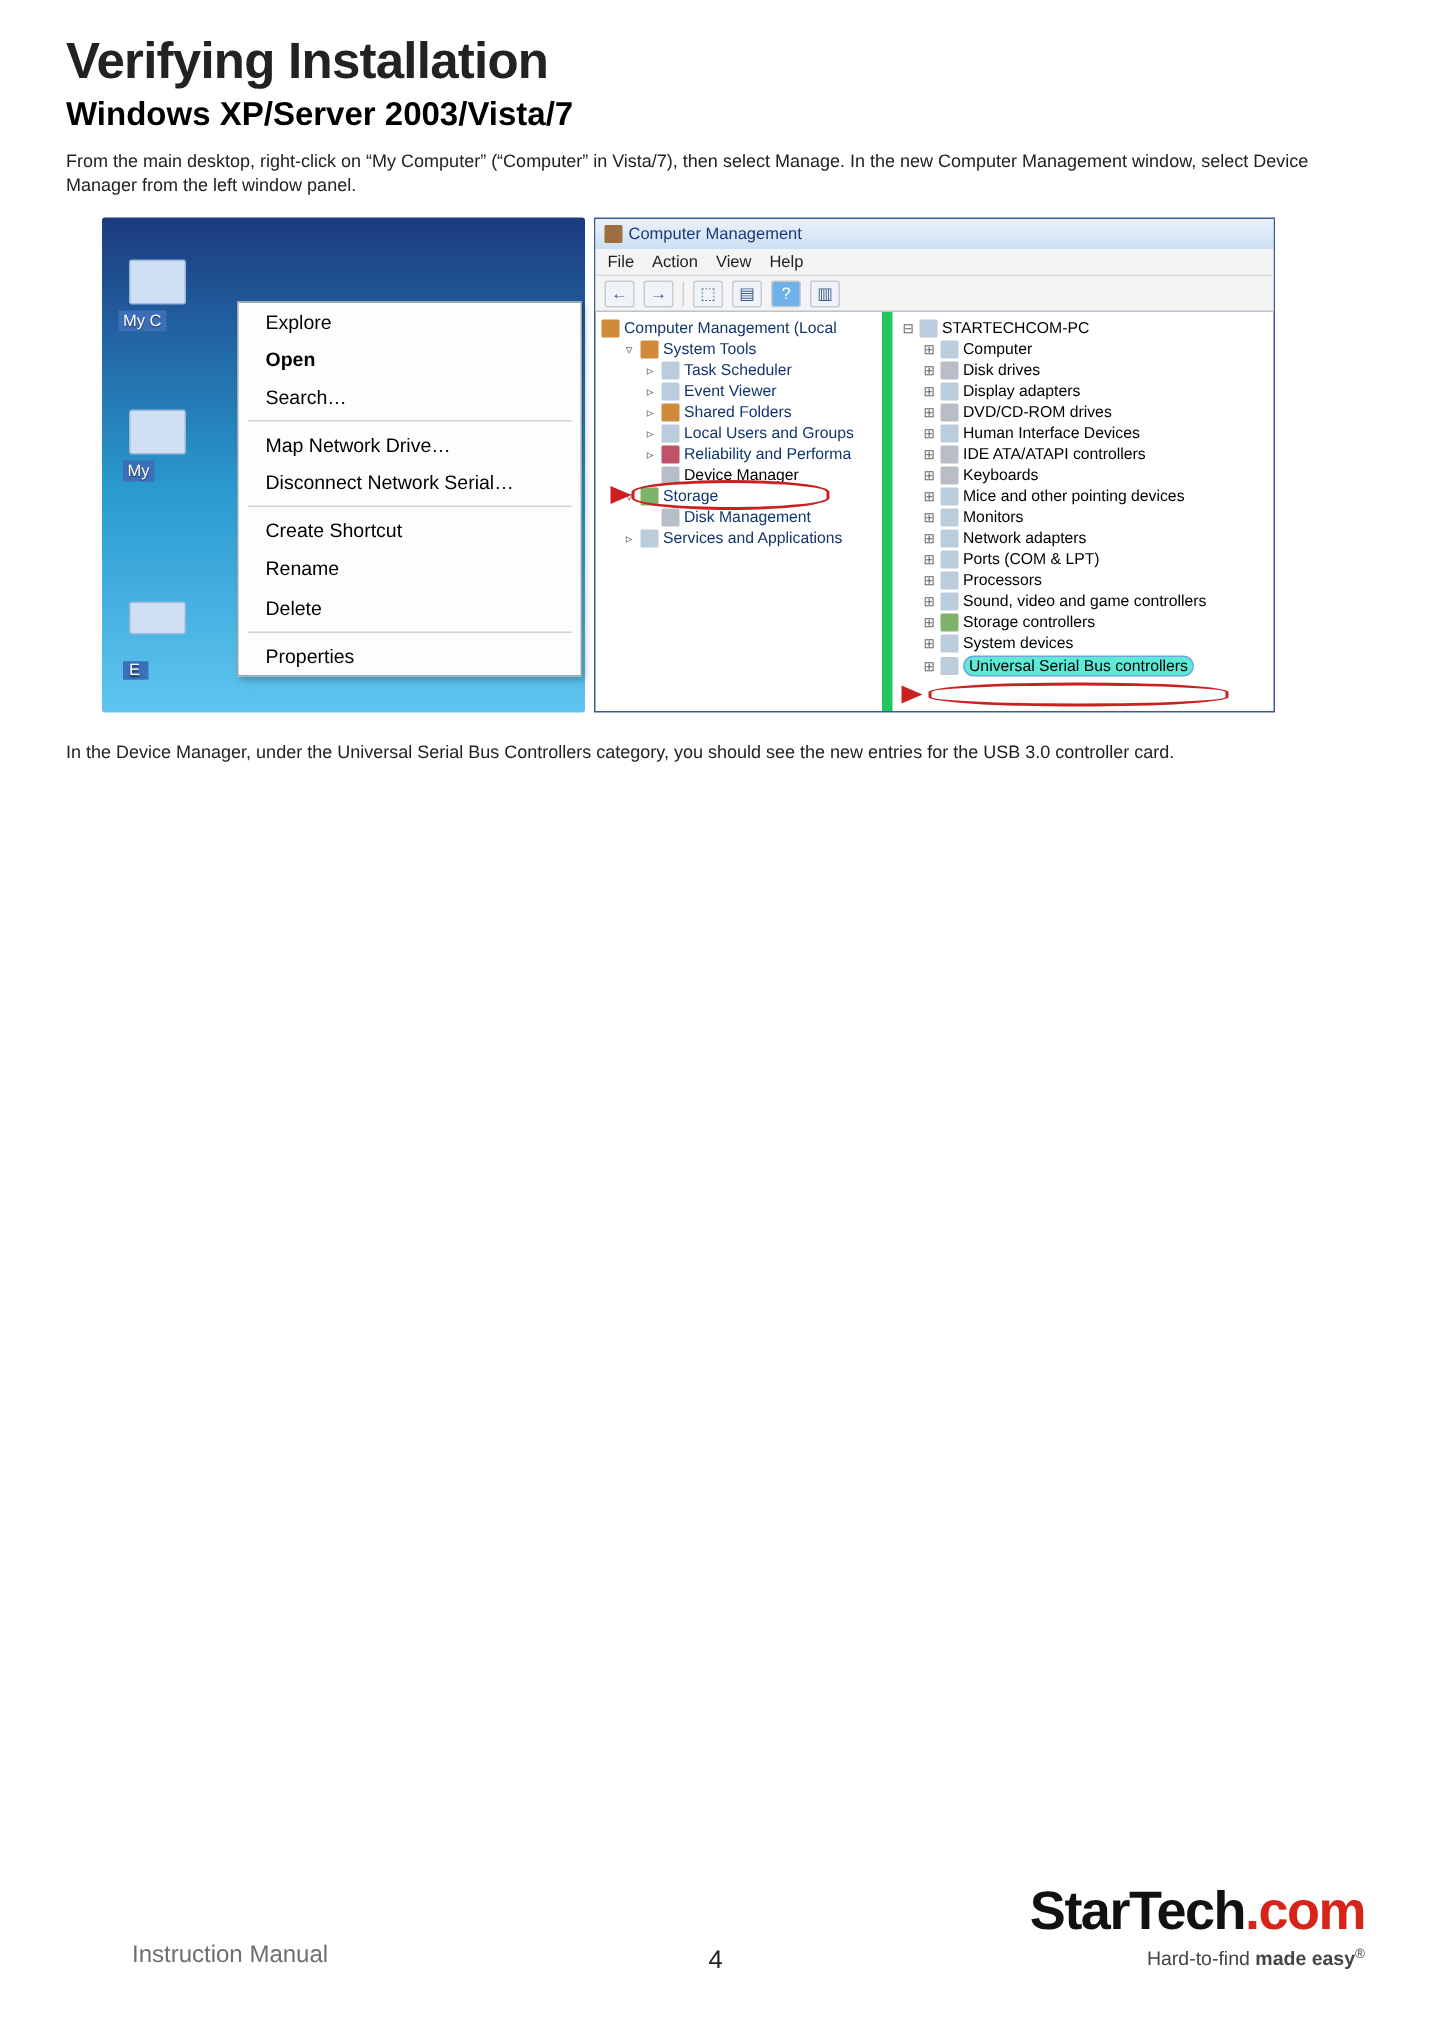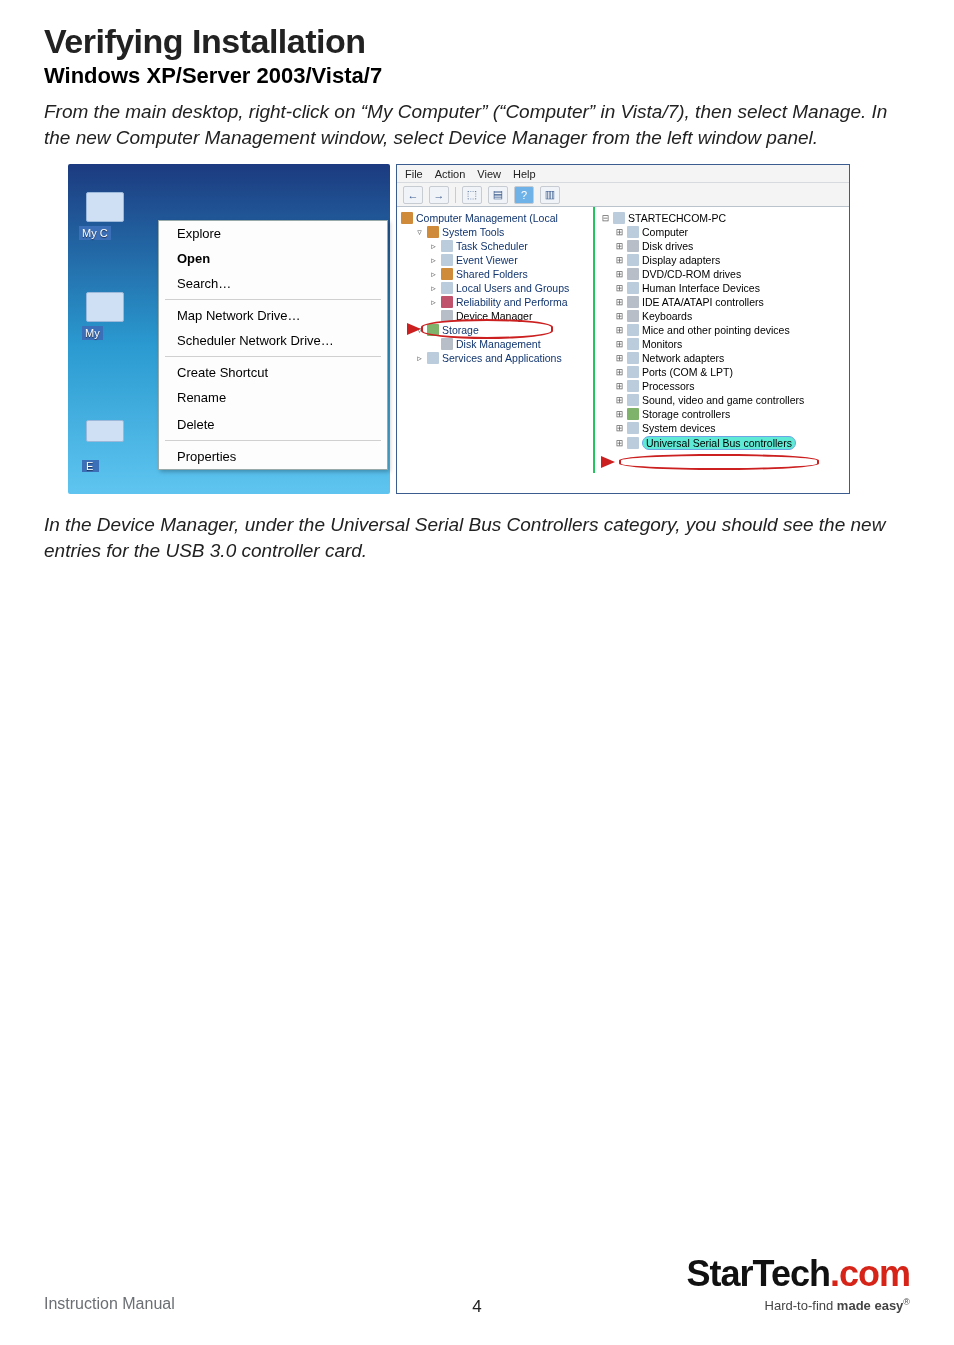--- a/index.html
+++ b/index.html
@@ -7,21 +7,21 @@
       width: 954px;
       height: 1345px;
       background: #fff;
       font-family: "Segoe UI", "Myriad Pro", Arial, sans-serif;
       color: #333;
       position: relative;
       padding: 22px 44px 0 44px;
     }
     h1 { font-size: 34px; font-weight: 700; color: #222; margin-bottom: 2px; letter-spacing: -0.5px;}
     h2 { font-size: 22px; font-weight: 600; color: #000000; margin-bottom: 10px; }
-    p.body { font-size: 19px; line-height: 1.35; color: #222; margin-bottom: 14px; font-style: italic; }
+    p.body { font-size: 12px; line-height: 1.35; color: #222; margin-bottom: 14px; }
     .figure-row { display: flex; gap: 6px; margin: 6px 0 18px 24px; }
     .context-menu-figure { position: relative; width: 322px; height: 330px; flex-shrink:0; }
     .desktop-bg {
       position: absolute; left:0; top:0; width:100%; height:100%;
       background: linear-gradient(180deg,#1c3a7f 0%, #2a9ad0 55%, #5fc5f0 100%);
       border-radius: 2px;
     }
     .icon-label {
       position:absolute;
       color:#fff; font-size:11px; text-shadow:0 1px 1px rgba(0,0,0,.6);
@@ -39,21 +39,21 @@
     .context-menu .item.highlight { background:#2d5fb3; color:#fff; }
     .context-menu .item.space-after { margin-bottom:2px; }
 
     .mgmt-window { width:454px; height:330px; border:1px solid #3b5c8f; background:#fff; font-size:10.5px; flex-shrink:0; }
     .mgmt-title { background:linear-gradient(#eaf2fb,#cddff3); height:20px; display:flex; align-items:center; padding:0 6px; color:#1a3a7a; font-size:11px; }
     .mgmt-title .ticon { width:12px;height:12px;background:#9d6e3e;margin-right:4px;border-radius:1px; }
     .mgmt-menu { background:#f4f4f4; height:18px; display:flex; align-items:center; gap:12px; padding:0 8px; color:#222; font-size:11px; border-bottom:1px solid #d7dbe0;}
     .mgmt-tools { background:#f4f4f4; height:24px; display:flex; align-items:center; gap:6px; padding:0 6px; border-bottom:1px solid #bac2cc;}
     .tbtn { width:20px;height:18px;border:1px solid #c7ccd3;background:#f0f3f7;border-radius:2px; display:flex;align-items:center;justify-content:center; font-size:11px; color:#3b5c8f;}
     .mgmt-body { display:flex; height: calc(100% - 62px); }
-    .tree-pane { width:198px; border-right:2px solid #22c55e; padding:4px 16px 4px 4px; overflow:hidden; position:relative;}
+    .tree-pane { width:198px; border-right:7px solid #22c55e; padding:4px 16px 4px 4px; overflow:hidden; position:relative;}
     .dev-pane { flex:1; padding:4px 4px 4px 6px; overflow:hidden; position:relative;}
     .tnode { display:flex; align-items:center; gap:3px; padding:1px 0; white-space:nowrap; color:#11356f; }
     .tnode.black { color:#000; }
     .tnode .exp { width:9px; display:inline-block; text-align:center; font-size:9px; color:#666; }
     .tnode .ic { width:12px;height:12px; background:#bcd; border-radius:1px; display:inline-block; }
     .tnode .ic.orange { background:#d08b3a; }
     .tnode .ic.green { background:#7fb26a; }
     .tnode .ic.red { background:#c0526c; }
     .tnode .ic.gray { background:#b7bec8; }
     .tnode.indent1 { padding-left:14px; }
@@ -61,21 +61,21 @@
     .circle-mark { border:2px solid #cc2020; border-radius:50%/40%; position:absolute; }
     .red-arrow {
       position:absolute; width:0;height:0;
       border-top:6px solid transparent;
       border-bottom:6px solid transparent;
       border-left:14px solid #cc2020;
     }
     .usb-highlight { background:#5eead4; border:1px solid #6fa4e4; border-radius:8px; padding:0 3px; }
 
     .footer { position:absolute; bottom:32px; left:44px; right:44px; display:flex; align-items:flex-end; justify-content:space-between; }
-    .footer-left { color:#6b6f74; font-size:16px; }
+    .footer-left { color:#6b6f74; font-size:16px;margin-left:44px; }
     .page-num { position:absolute; bottom:28px; left:0; right:0; text-align:center; font-size:17px; color:#222; }
     .logo { text-align:right; }
     .logo-main { font-size:36px; font-weight:600; color:#111; letter-spacing:-1px; }
     .logo-main .red { color:#d62418; }
     .logo-tag { font-size:13px; color:#444; margin-top:2px; }
     .logo-tag .b { font-weight:700; }
     .logo-tag .reg { font-size:9px; vertical-align:super; }
   </style>
 </head>
 <body>
@@ -97,31 +97,35 @@
     <div class="desk-icon" style="left:18px;top:256px;height:22px;"></div>
     <div class="icon-label" style="left:14px;top:296px;padding:0 4px;">In</div>
     <div class="icon-label" style="left:14px;top:296px;padding:0 4px;">E</div>
 
     <div class="context-menu">
       <div class="item">Explore</div>
       <div class="item bold">Open</div>
       <div class="item">Search…</div>
       <div class="sep"></div>
       <div class="item">Map Network Drive…</div>
-      <div class="item space-after">Scheduler Network Drive…</div>
+      <div class="item space-after">Disconnect Network Serial…</div>
       <div class="sep"></div>
       <div class="item">Create Shortcut</div>
       <div class="item space-after">Rename</div>
       <div class="item">Delete</div>
       <div class="sep"></div>
       <div class="item">Properties</div>
     </div>
   </div>
 
   <div class="mgmt-window">
+    <div class="mgmt-title">
+      <span class="ticon"></span>
+      <span>Computer Management</span>
+    </div>
     <div class="mgmt-menu">
       <span>File</span>
       <span>Action</span>
       <span>View</span>
       <span>Help</span>
     </div>
     <div class="mgmt-tools">
       <span class="tbtn">←</span>
       <span class="tbtn">→</span>
       <span style="width:1px;height:16px;background:#c7ccd3;"></span>

